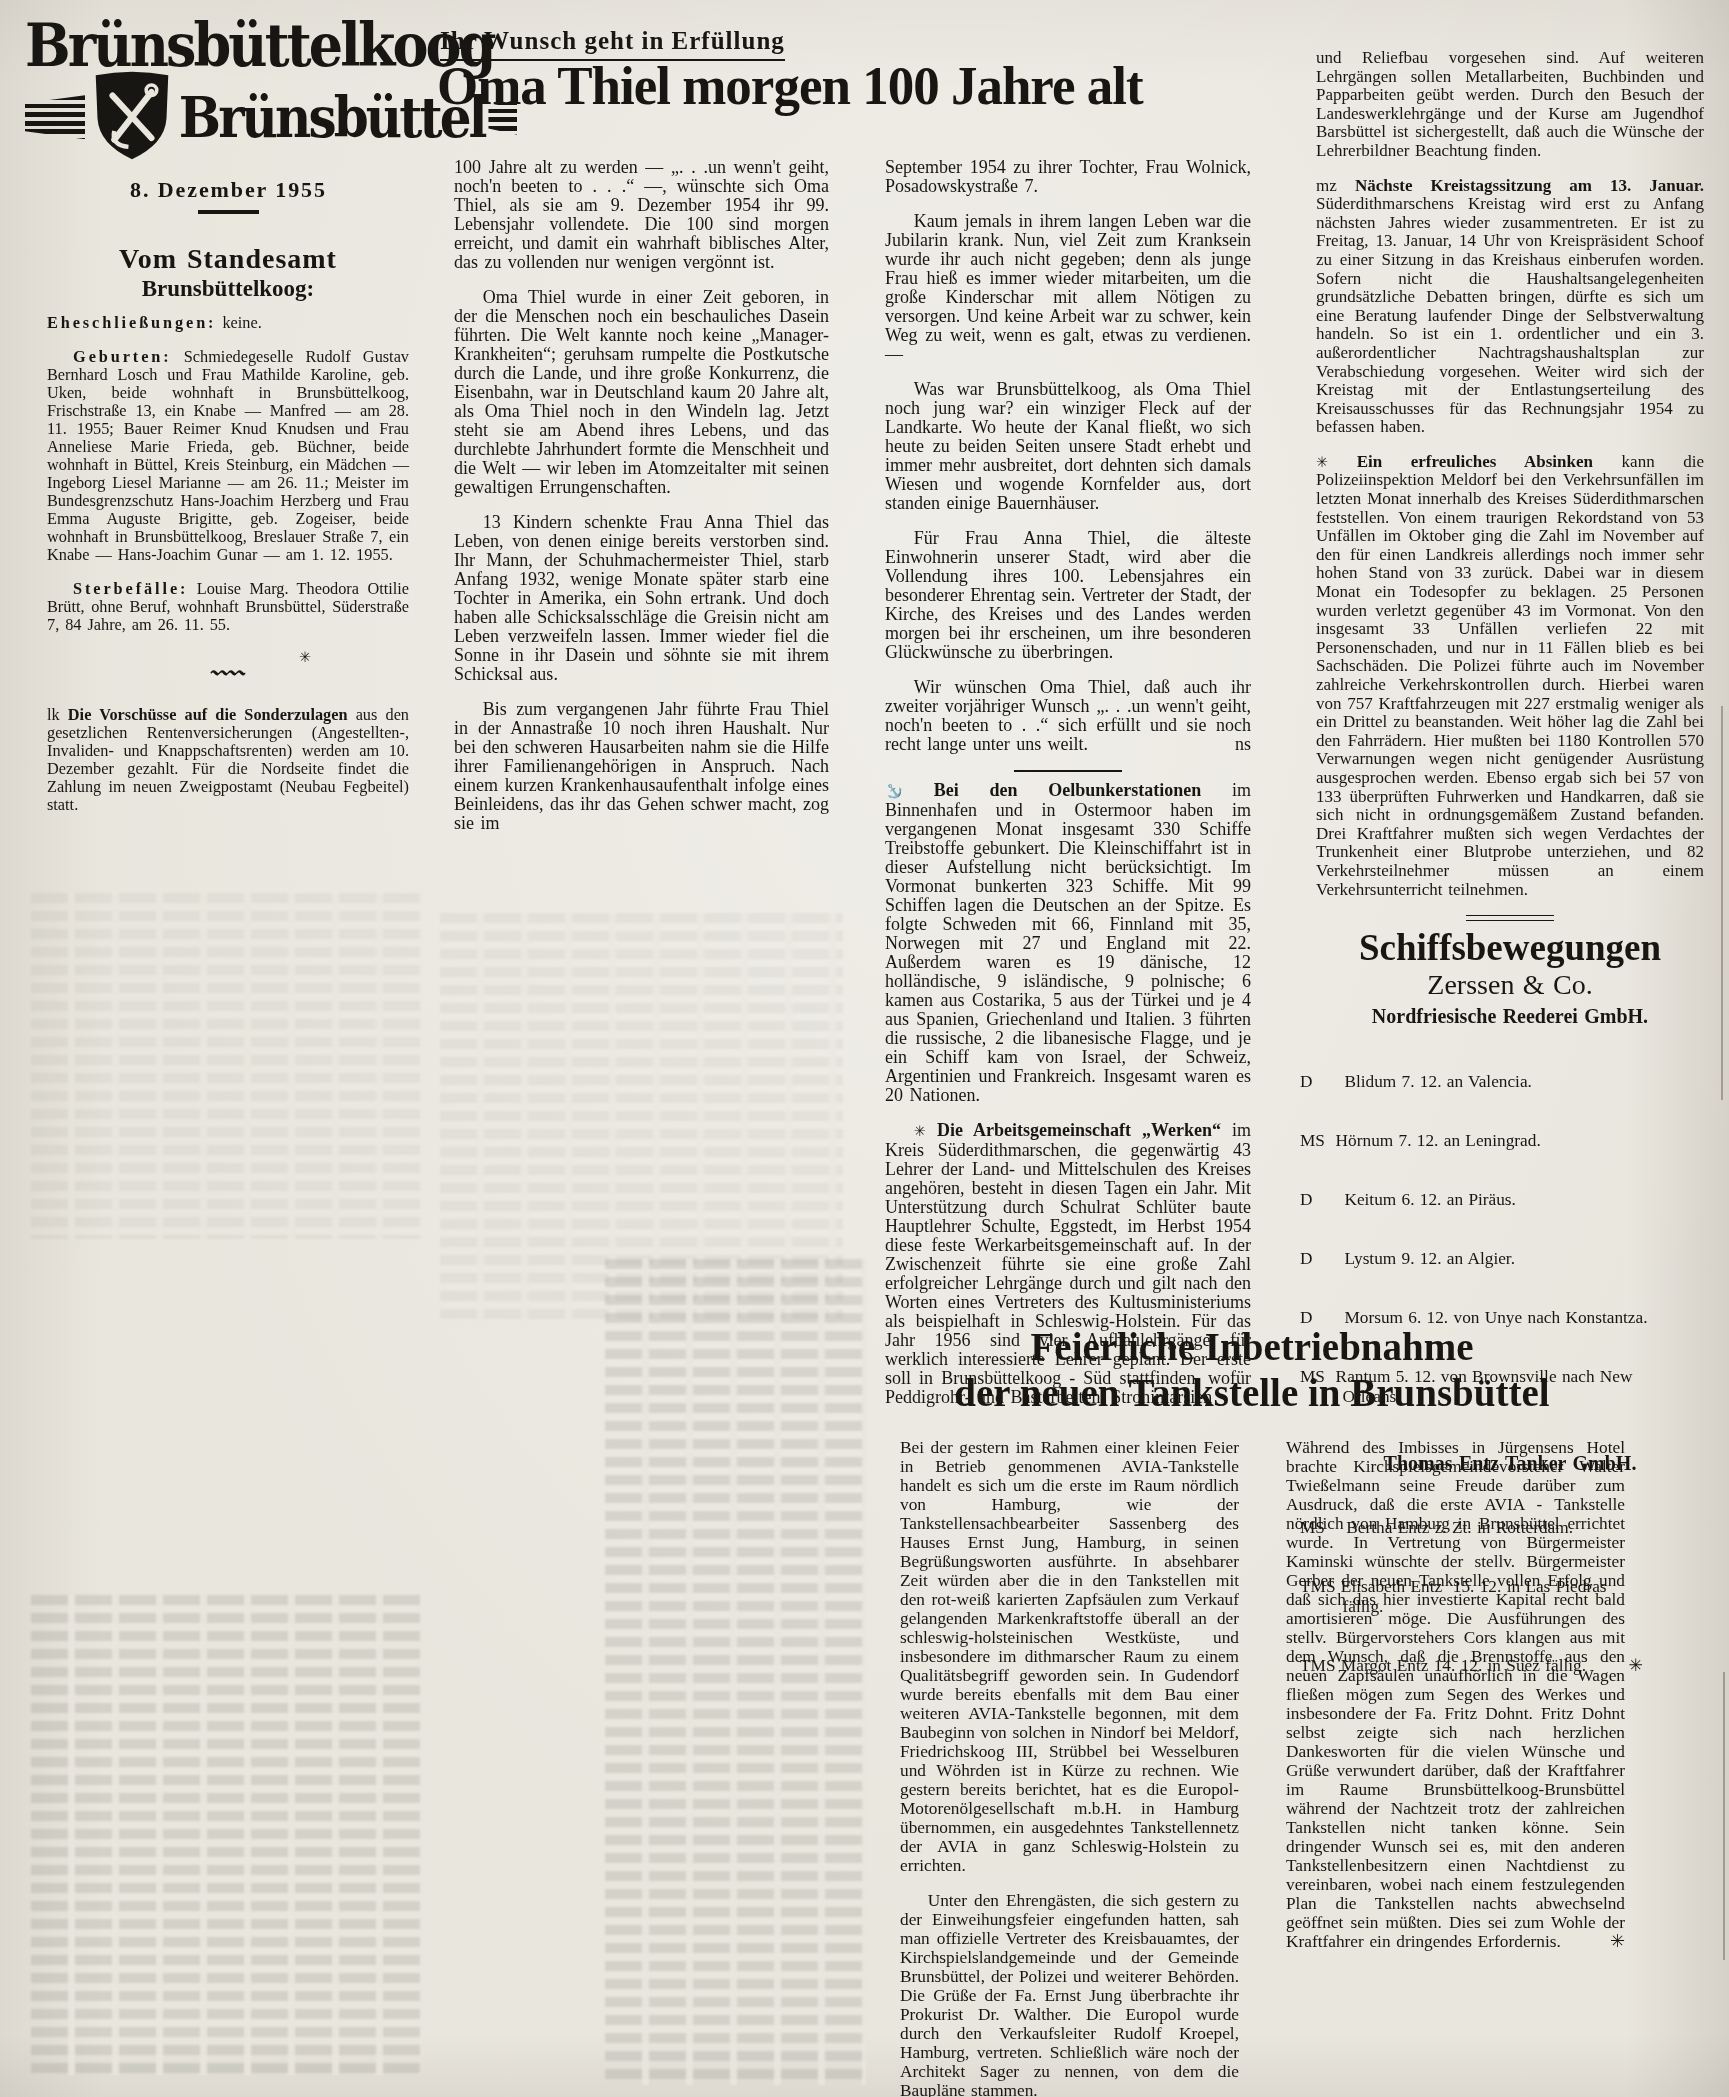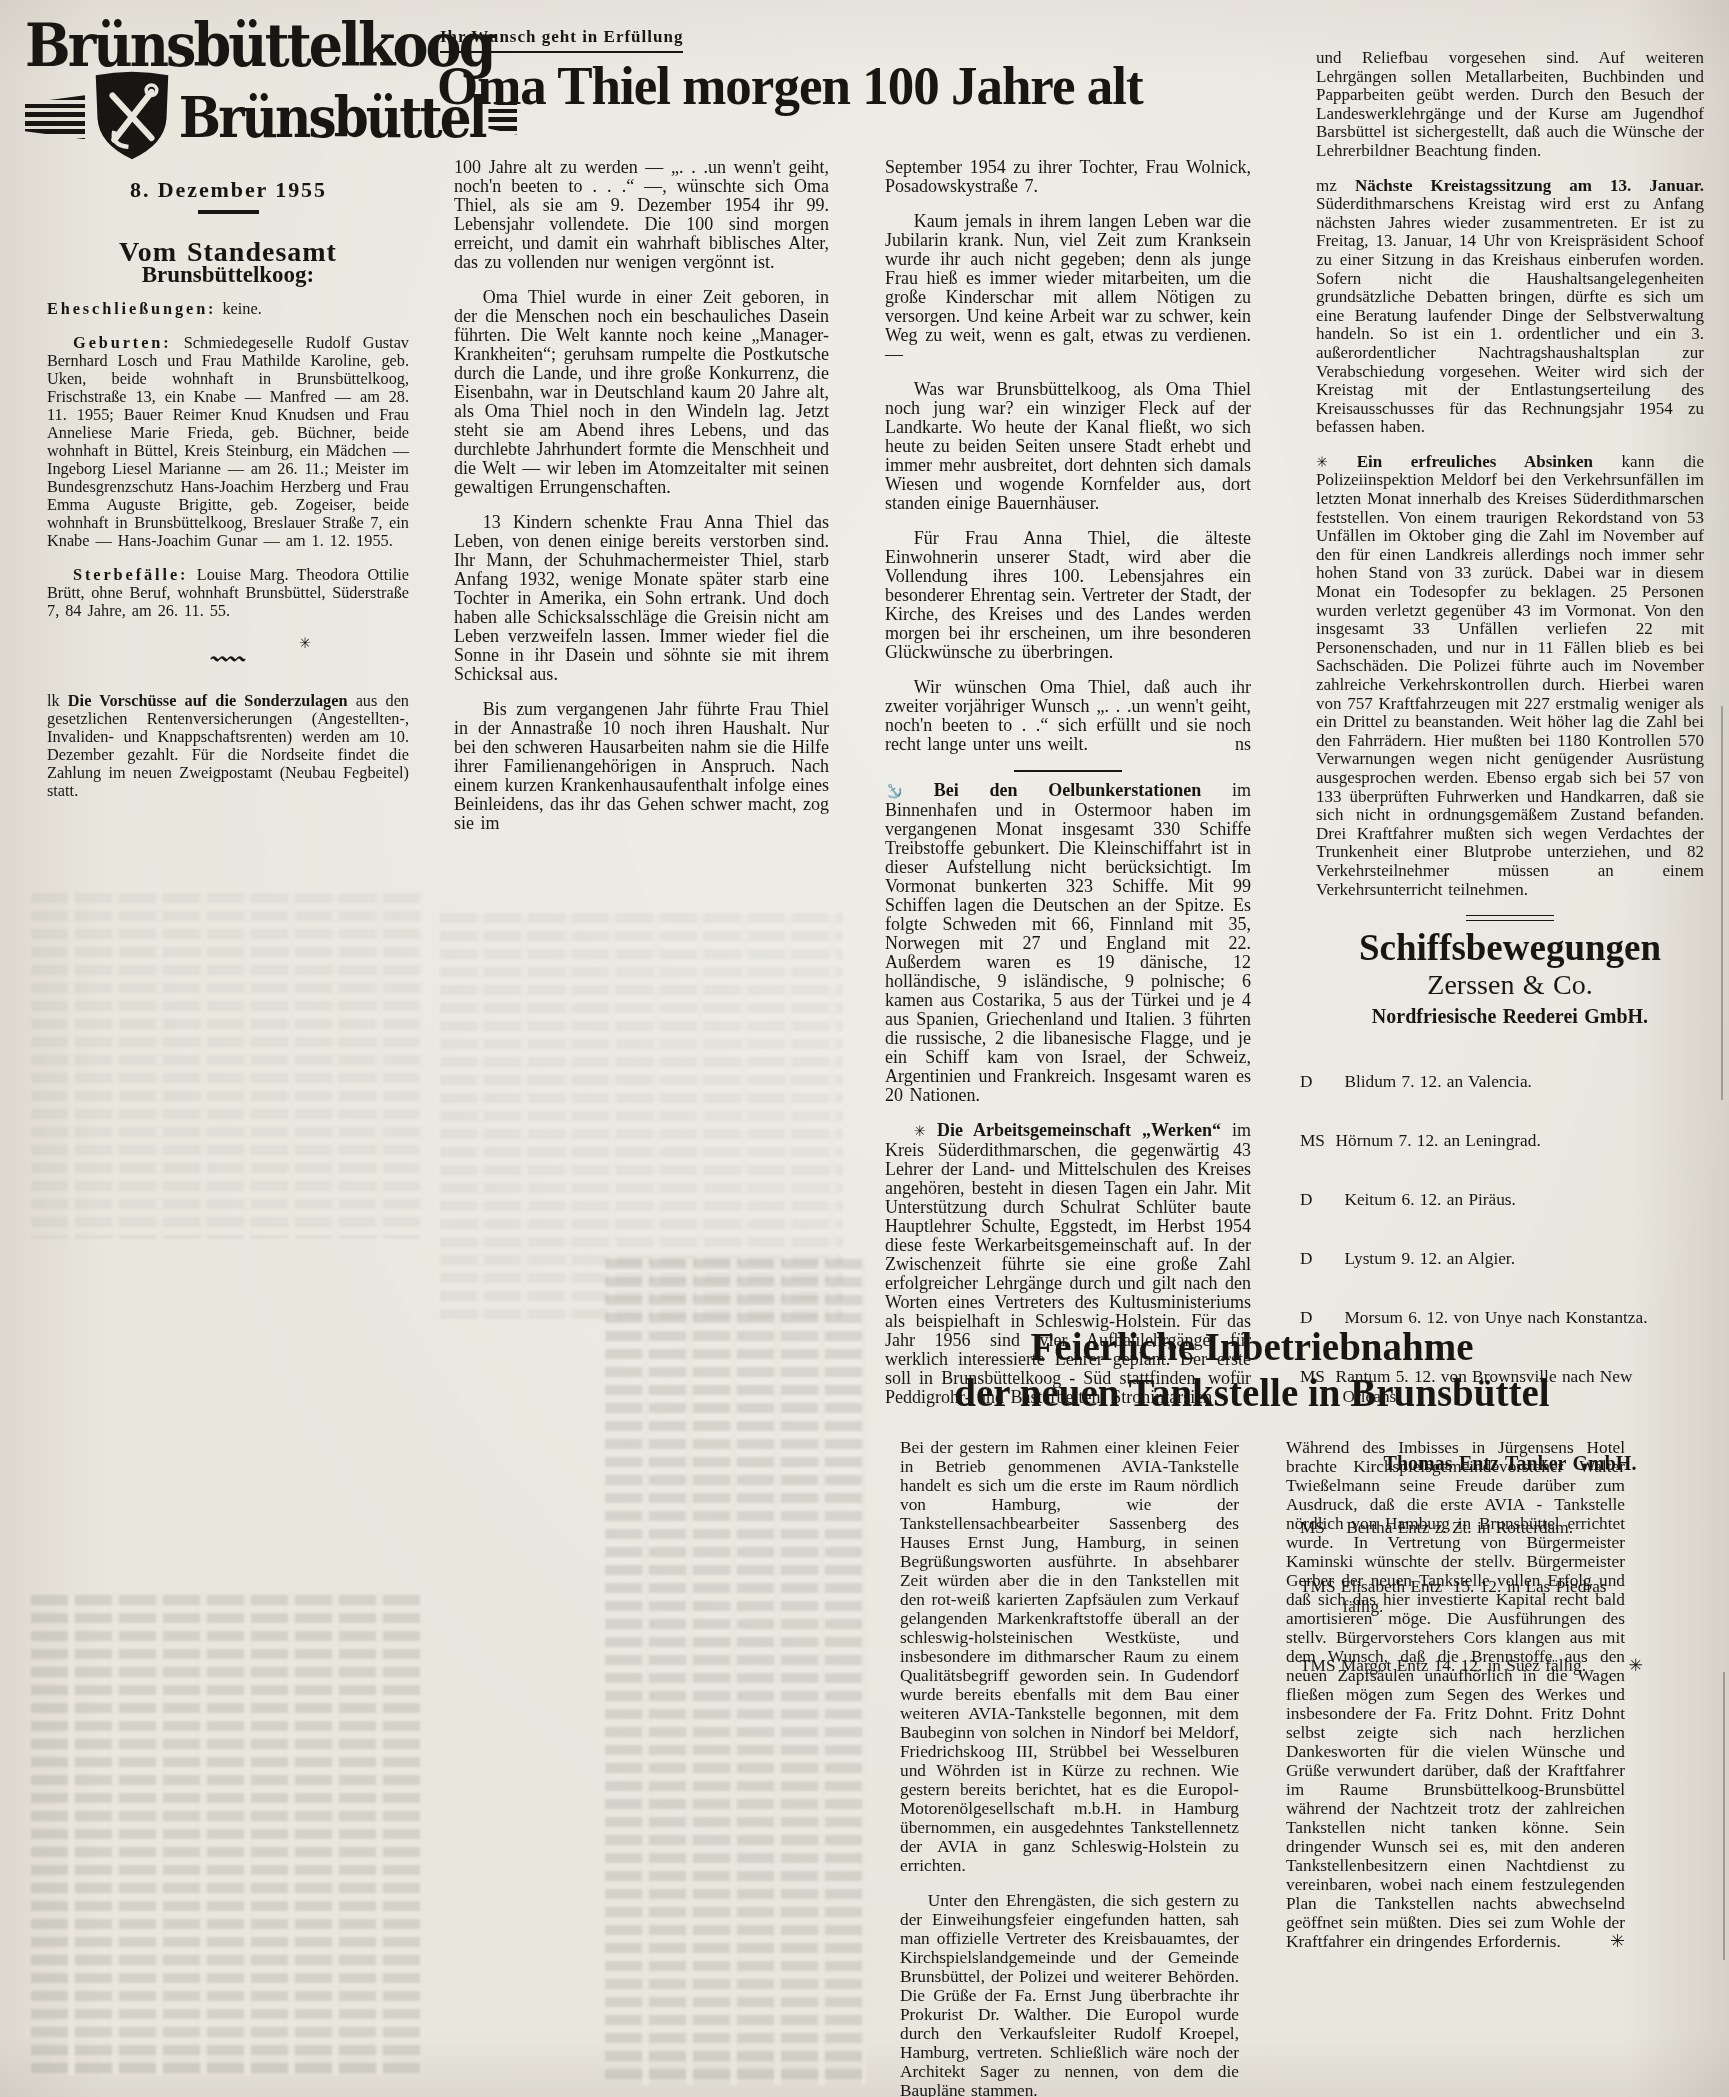--- a/index.html
+++ b/index.html
@@ -36,26 +36,26 @@
   .indent{text-indent:1.6em;}
   .mark{font-weight:bold;}
   .sperren{letter-spacing:2.9px;font-weight:bold;}
   .sig{float:right;}
   .endstar{float:right;font-size:18px;line-height:18px;}
   .star-glyph{font-size:14.4px;}
   .anchor-glyph{display:inline-block;transform:rotate(-35deg);font-size:14.4px;}
   
   .col-left{position:absolute;left:31px;top:238px;width:394px;
     font-size:16.3px;line-height:18px;text-align:justify;word-spacing:1.9px;}
-  .standes-h{font-size:28px;font-weight:bold;text-align:center;margin:5px;letter-spacing:1px;}
+  .standes-h{font-size:28px;font-weight:bold;text-align:center;margin:12px;letter-spacing:1px;}
   .standes-sub{font-size:23px;font-weight:bold;text-align:center;margin:1.9px 0 9.6px;}
   .orn-row{text-align:center;margin-top:13.4px;line-height:15.4px;}
   .vorschuss{margin-top:25px;}
   
-  .kicker{position:absolute;left:440px;top:27px;font-size:17px;font-weight:bold;
+  .kicker{position:absolute;left:440px;top:27px;font-size:25px;font-weight:bold;
     letter-spacing:1px;border-bottom:2.9px solid #181613;padding-bottom:3.8px;white-space:nowrap;}
   .headline{position:absolute;left:437px;top:54px;width:831px;margin:0;
     font-size:53px;font-weight:bold;letter-spacing:-1px;white-space:nowrap;transform:scaleY(1.05);transform-origin:top left;}
   .colA{position:absolute;left:438px;top:142px;width:407px;
     font-size:18px;line-height:19px;text-align:justify;word-spacing:1.9px;}
   .colA p + p, .colB p + p{text-indent:1.6em;}
   .colB{position:absolute;left:869px;top:142px;width:398px;
     font-size:18px;line-height:19px;text-align:justify;word-spacing:1.9px;}
   .colC{position:absolute;left:1300px;top:33px;width:420px;
     font-size:17px;line-height:18.6px;text-align:justify;word-spacing:1.4px;}

